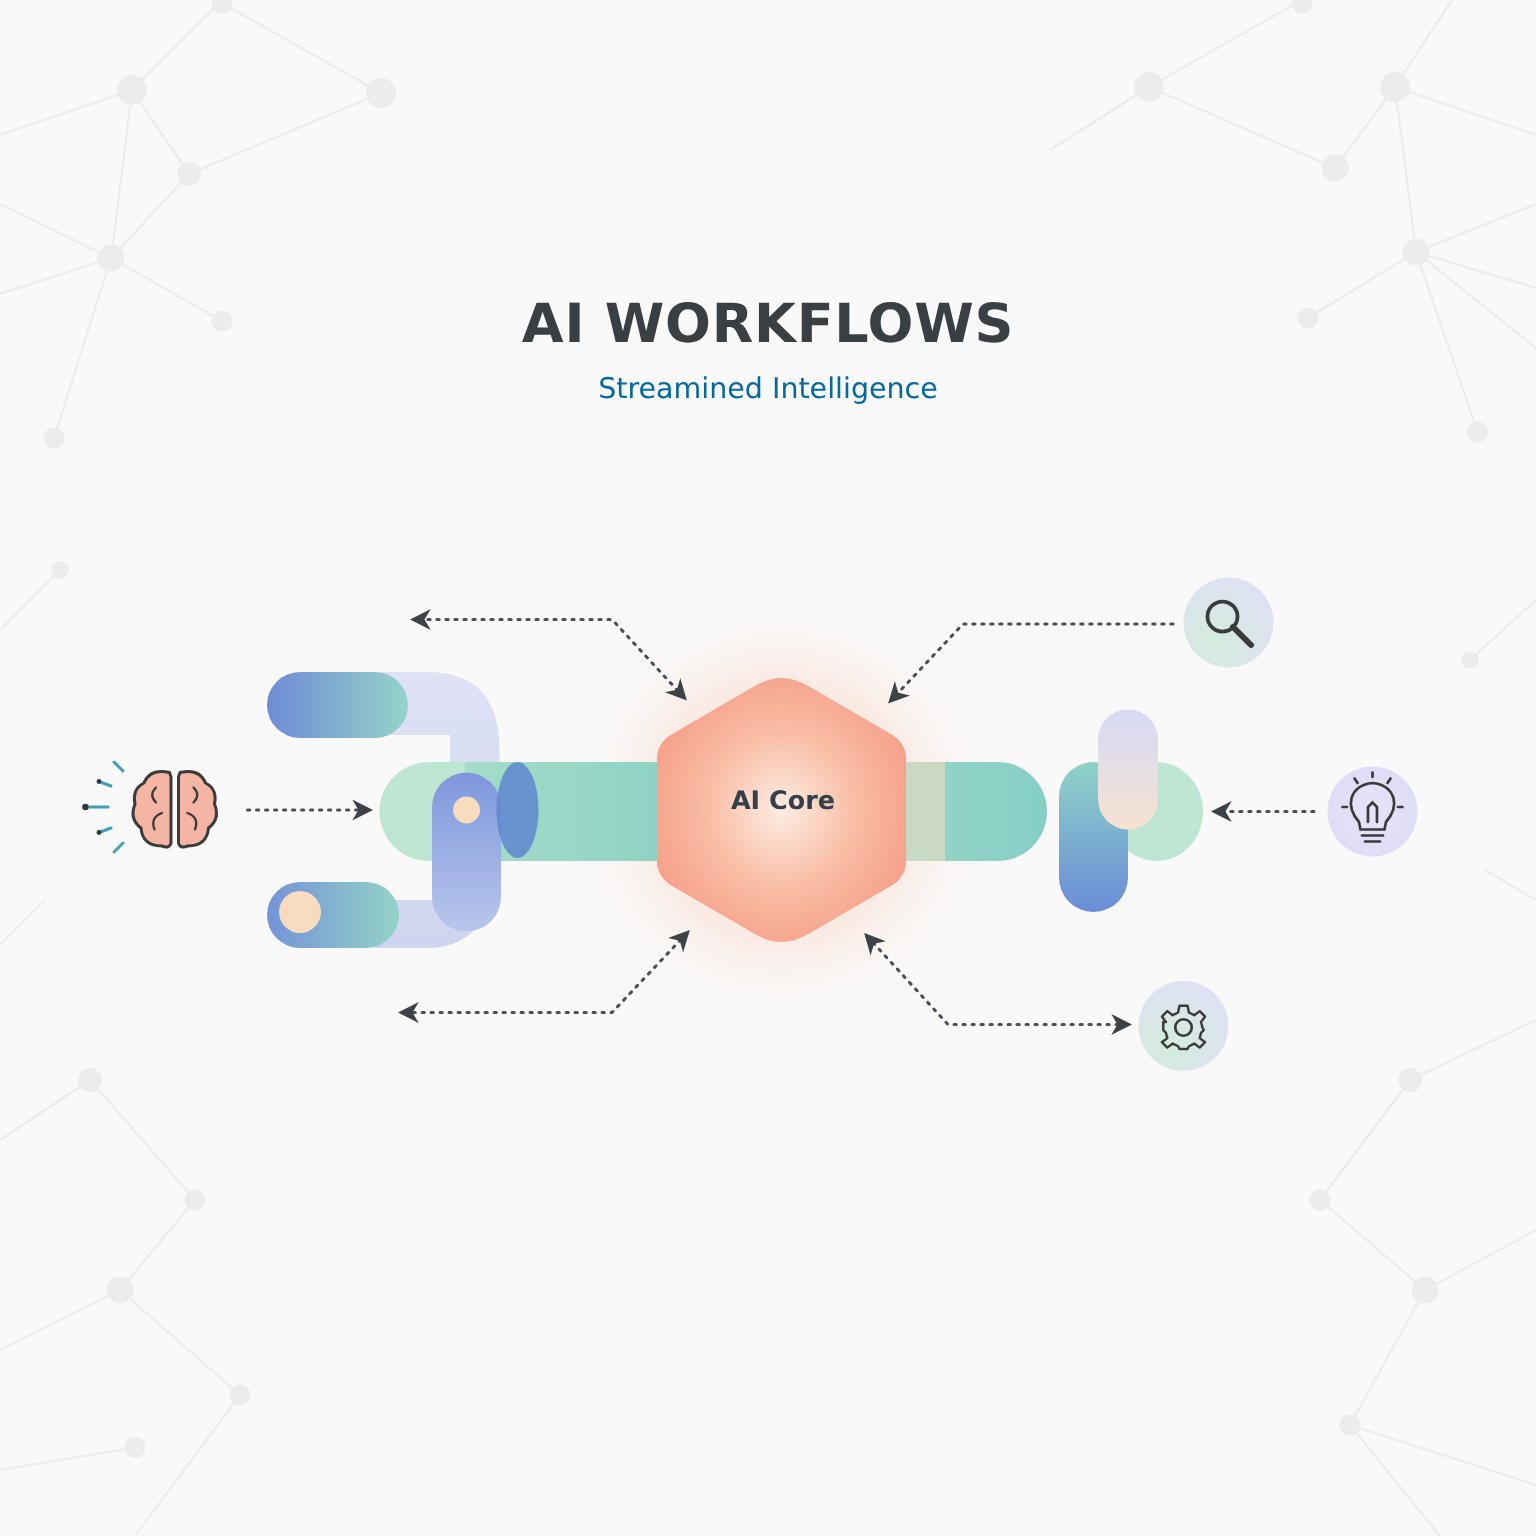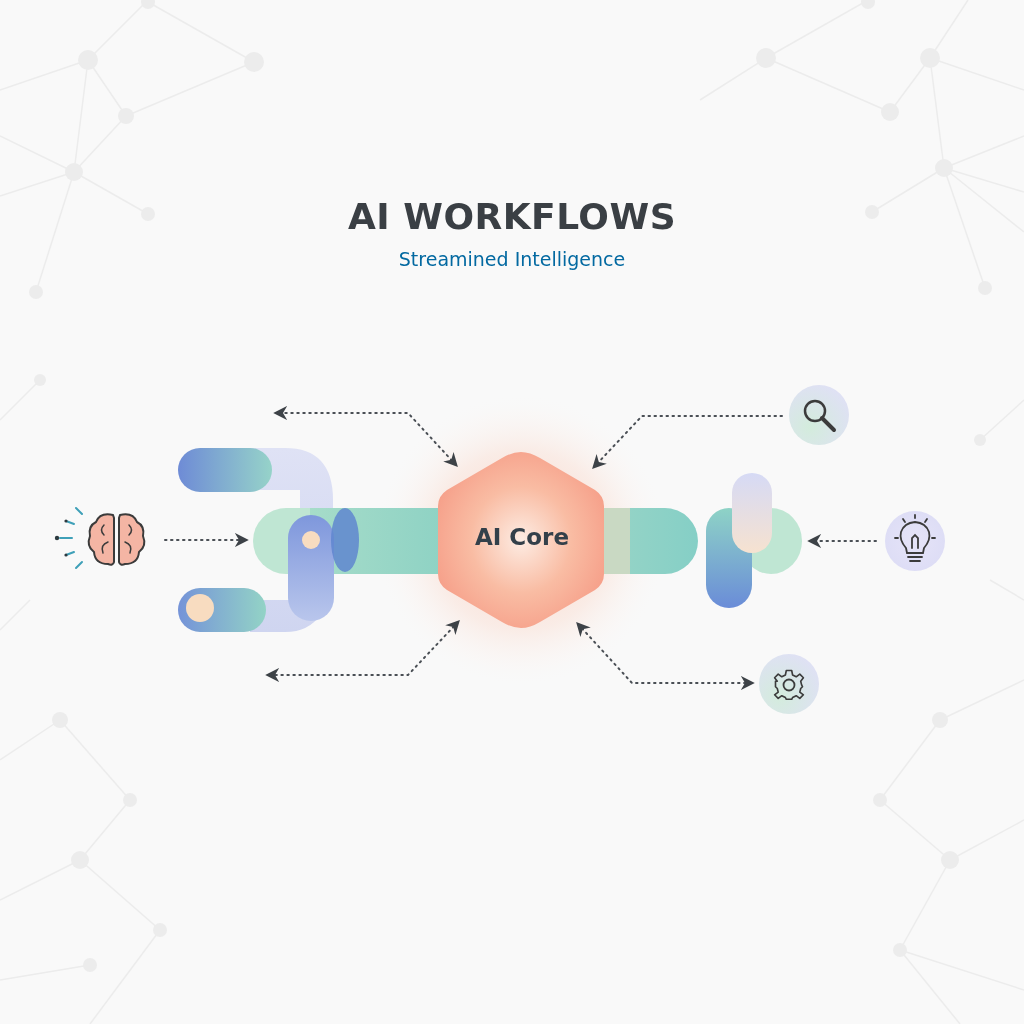--- a/index.html
+++ b/index.html
@@ -15,21 +15,21 @@
     text-align: center; font-size: 36px; font-weight: bold;
     color: #3a3f44; letter-spacing: 0.5px;
   }
   .subtitle {
     position: absolute; left: 0; width: 1024px; top: 248px;
     text-align: center; font-size: 19px; color: #0369a1;
   }
   .diagram { position: absolute; left: 0; top: 0; width: 1024px; height: 1024px; }
   .core-label {
     position: absolute; left: 440px; top: 524px; width: 164px;
-    text-align: center; font-size: 23px; font-weight: bold; color: #33404a;
+    text-align: center; font-size: 17px; font-weight: bold; color: #33404a;
   }
 </style>
 </head>
 <body>
 
 <svg class="bg-net" viewBox="0 0 1024 1024">
   <g stroke="#ececec" stroke-width="1.5" fill="none">
     <line x1="0" y1="90" x2="88" y2="60"></line>
     <line x1="88" y1="60" x2="148" y2="0"></line>
     <line x1="88" y1="60" x2="126" y2="116"></line>

